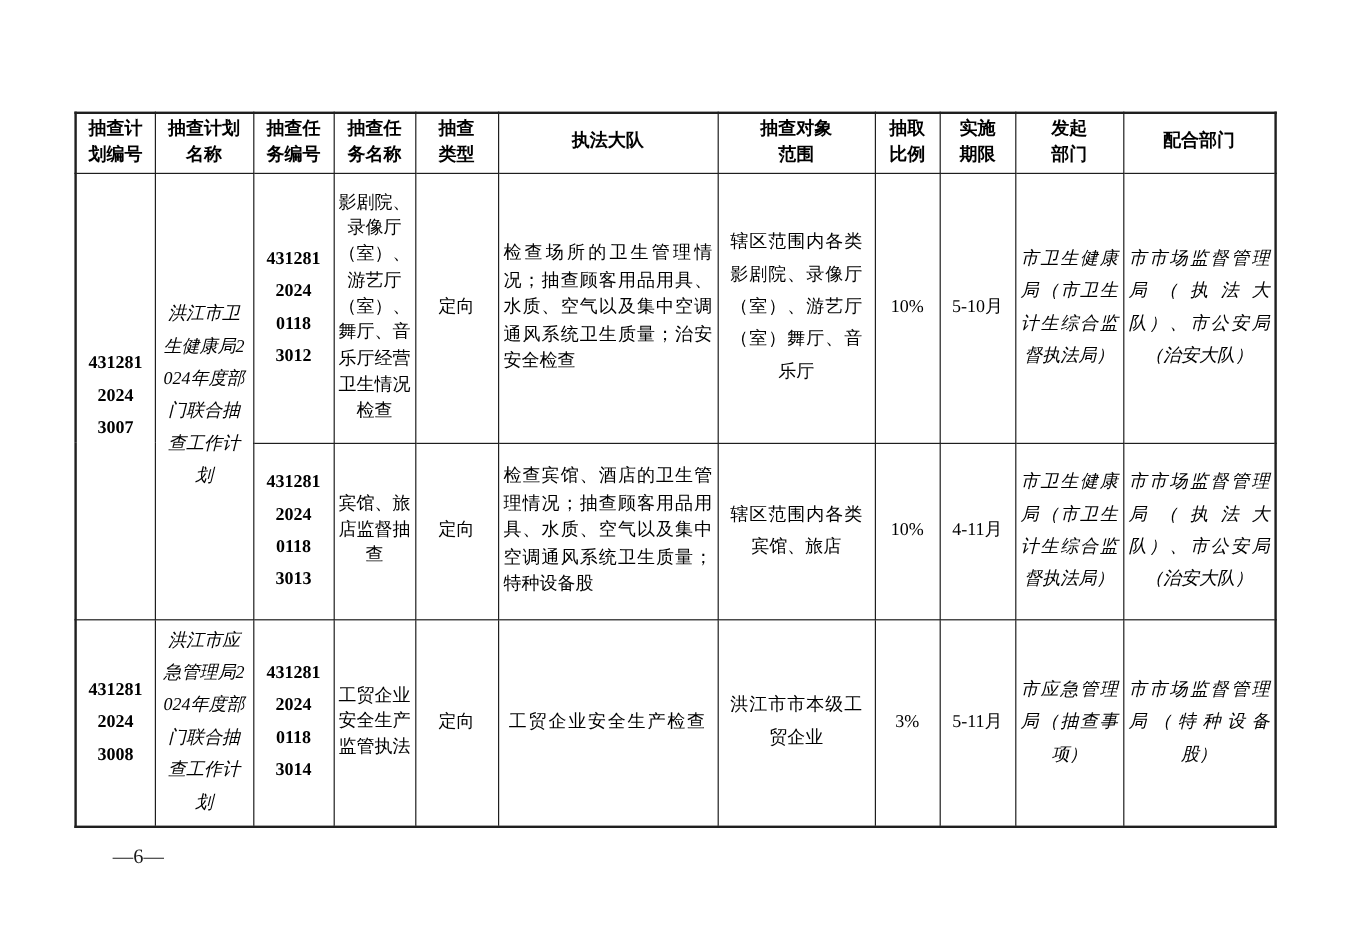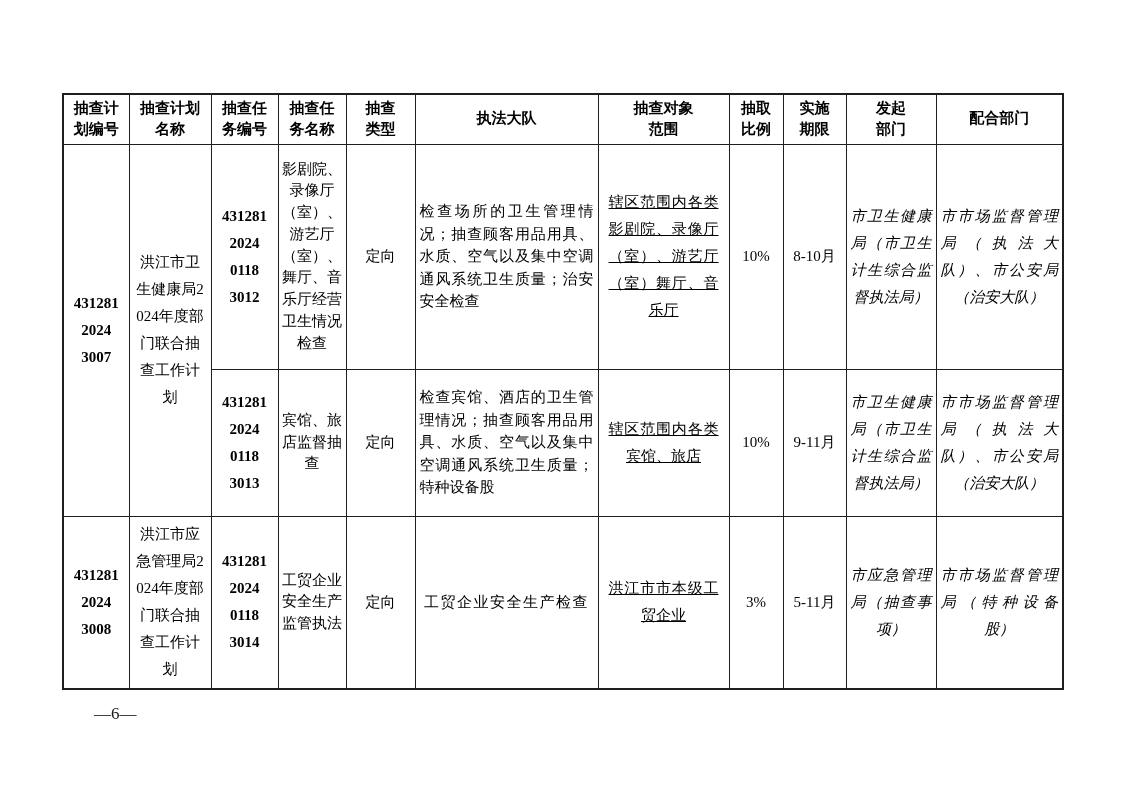--- a/index.html
+++ b/index.html
@@ -48,41 +48,41 @@
   tr.row-task-c   { height: 173px; }
 
   td.num {
     white-space: pre-line;
     line-height: 1.8;
     font-weight: bold;
   }
   td.plan-name {
     line-height: 1.8;
     padding: 0 6px;
+    font-style: italic;
   }
   td.task-name {
     line-height: 1.45;
     padding: 0 2px;
   }
   td.items {
     text-align: justify;
     line-height: 1.5;
     padding: 0 4px;
   }
   td.items-single {
     text-align: center;
     letter-spacing: 1.5px;
     padding: 0 8px;
   }
   td.scope {
     text-align: justify;
     text-align-last: center;
     line-height: 1.8;
     padding: 12px 10px;
-    text-decoration: underline;
   }
   td.dept {
     text-align: justify;
     text-align-last: center;
     line-height: 1.8;
     padding: 0 4px;
     font-style: italic;
   }
   .page-number {
     position: absolute;
@@ -143,36 +143,36 @@
       <td class="plan-name" rowspan="2">洪江市卫生健康局2024年度部门联合抽查工作计划</td>
       <td class="num">431281
 2024
 0118
 3012</td>
       <td class="task-name">影剧院、录像厅（室）、游艺厅（室）、舞厅、音乐厅经营卫生情况检查</td>
       <td>定向</td>
       <td class="items">检查场所的卫生管理情况；抽查顾客用品用具、水质、空气以及集中空调通风系统卫生质量；治安安全检查</td>
       <td class="scope">辖区范围内各类影剧院、录像厅（室）、游艺厅（室）舞厅、音乐厅</td>
       <td>10%</td>
-      <td>8-10月</td>
+      <td>5-10月</td>
       <td class="dept">市卫生健康局（市卫生计生综合监督执法局）</td>
       <td class="dept">市市场监督管理局（执法大队）、市公安局（治安大队）</td>
     </tr>
 
     <tr class="row-task-b">
       <td class="num">431281
 2024
 0118
 3013</td>
       <td class="task-name">宾馆、旅店监督抽查</td>
       <td>定向</td>
       <td class="items">检查宾馆、酒店的卫生管理情况；抽查顾客用品用具、水质、空气以及集中空调通风系统卫生质量；特种设备股</td>
       <td class="scope">辖区范围内各类宾馆、旅店</td>
       <td>10%</td>
-      <td>9-11月</td>
+      <td>4-11月</td>
       <td class="dept">市卫生健康局（市卫生计生综合监督执法局）</td>
       <td class="dept">市市场监督管理局（执法大队）、市公安局（治安大队）</td>
     </tr>
 
     <tr class="row-task-c">
       <td class="num">431281
 2024
 3008</td>
       <td class="plan-name">洪江市应急管理局2024年度部门联合抽查工作计划</td>
       <td class="num">431281

